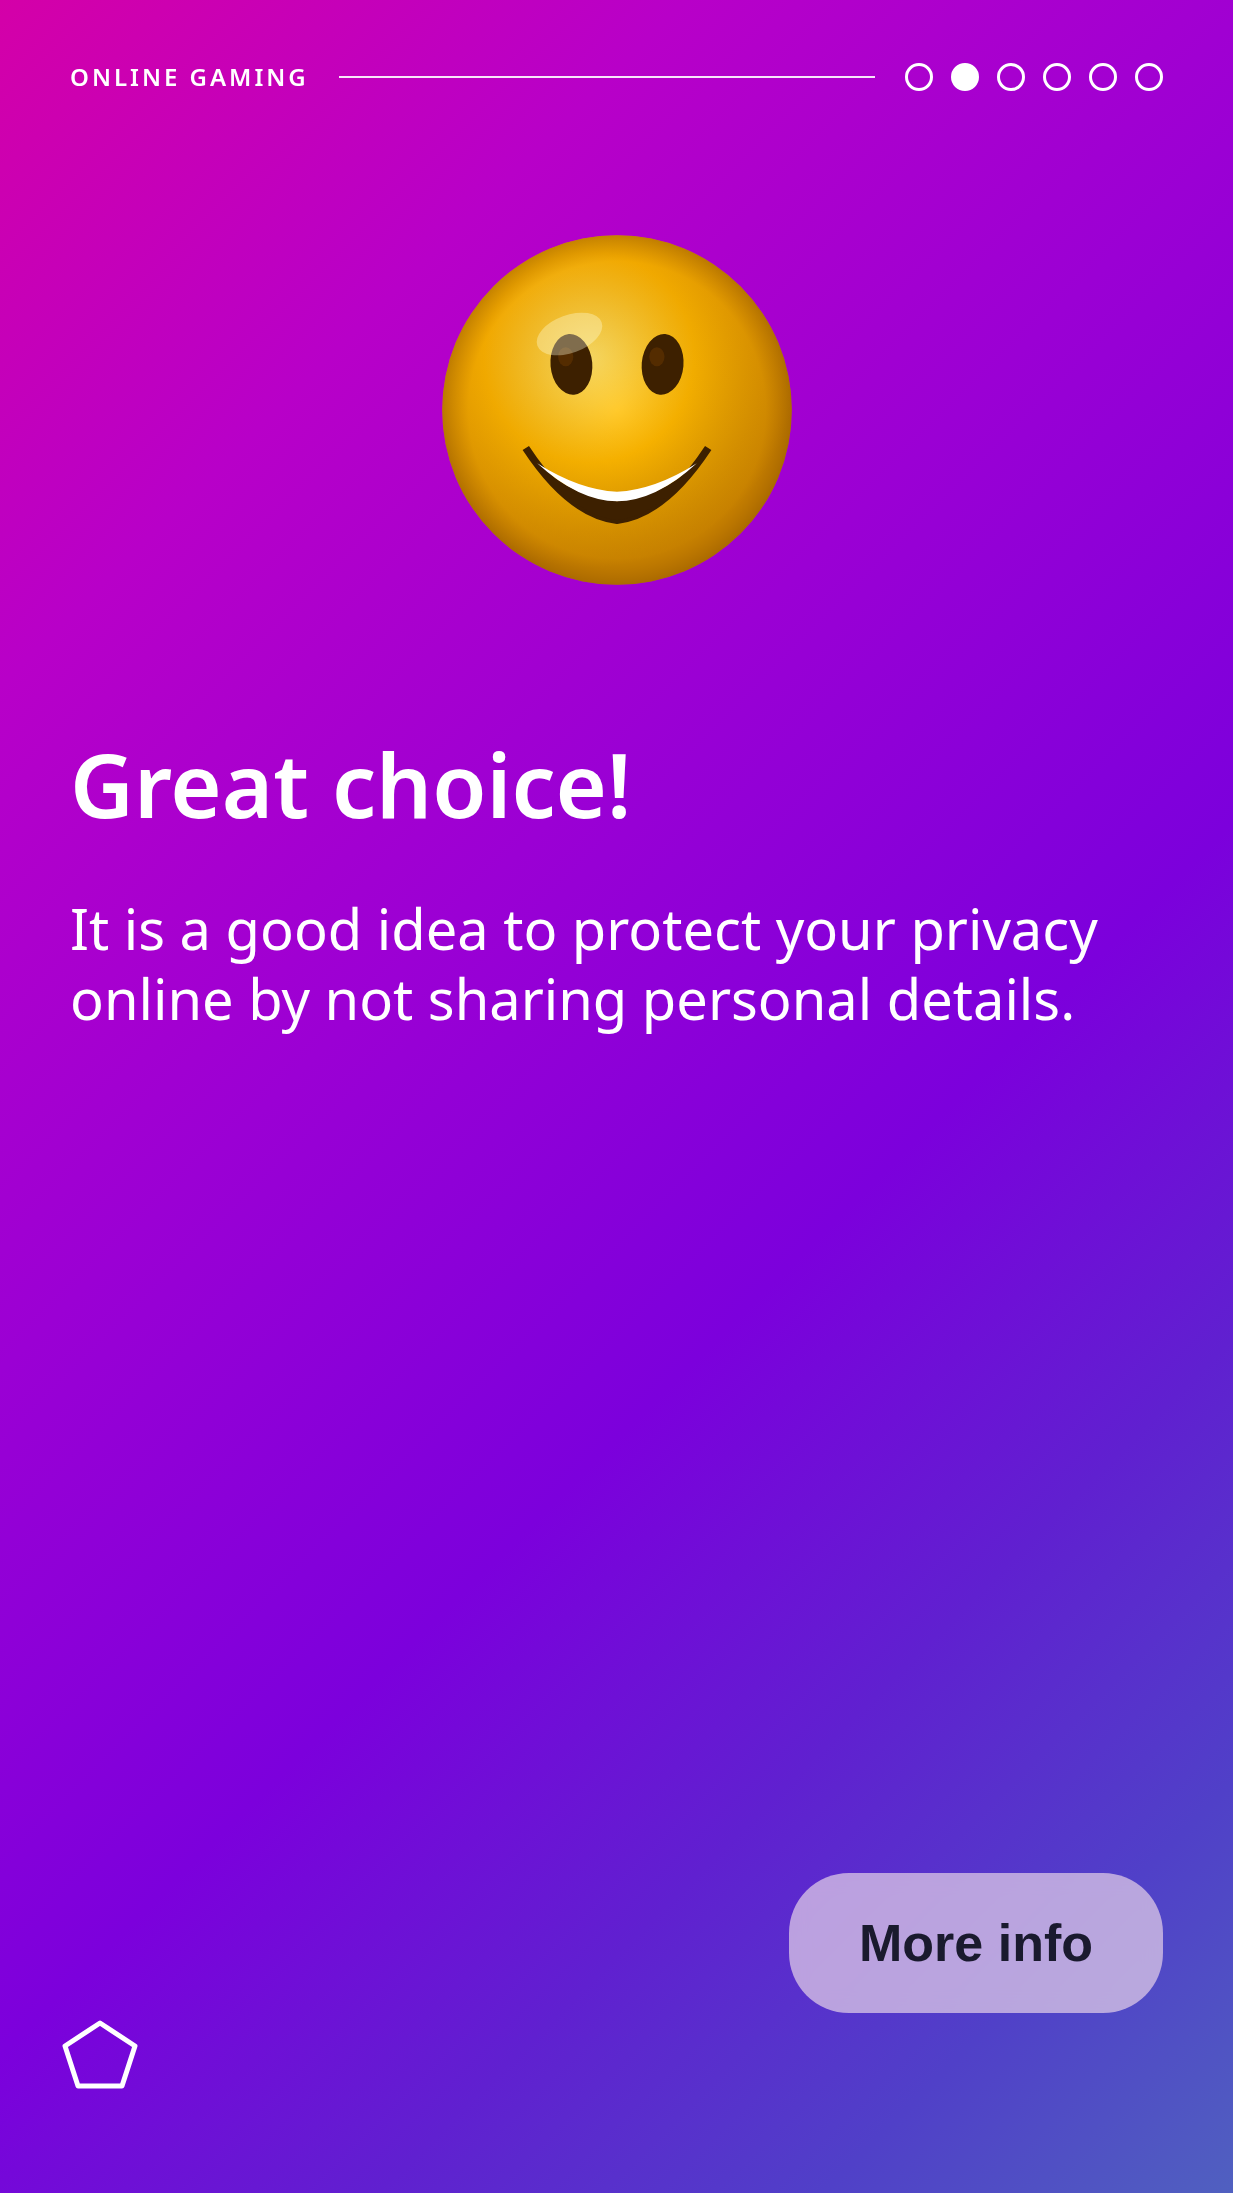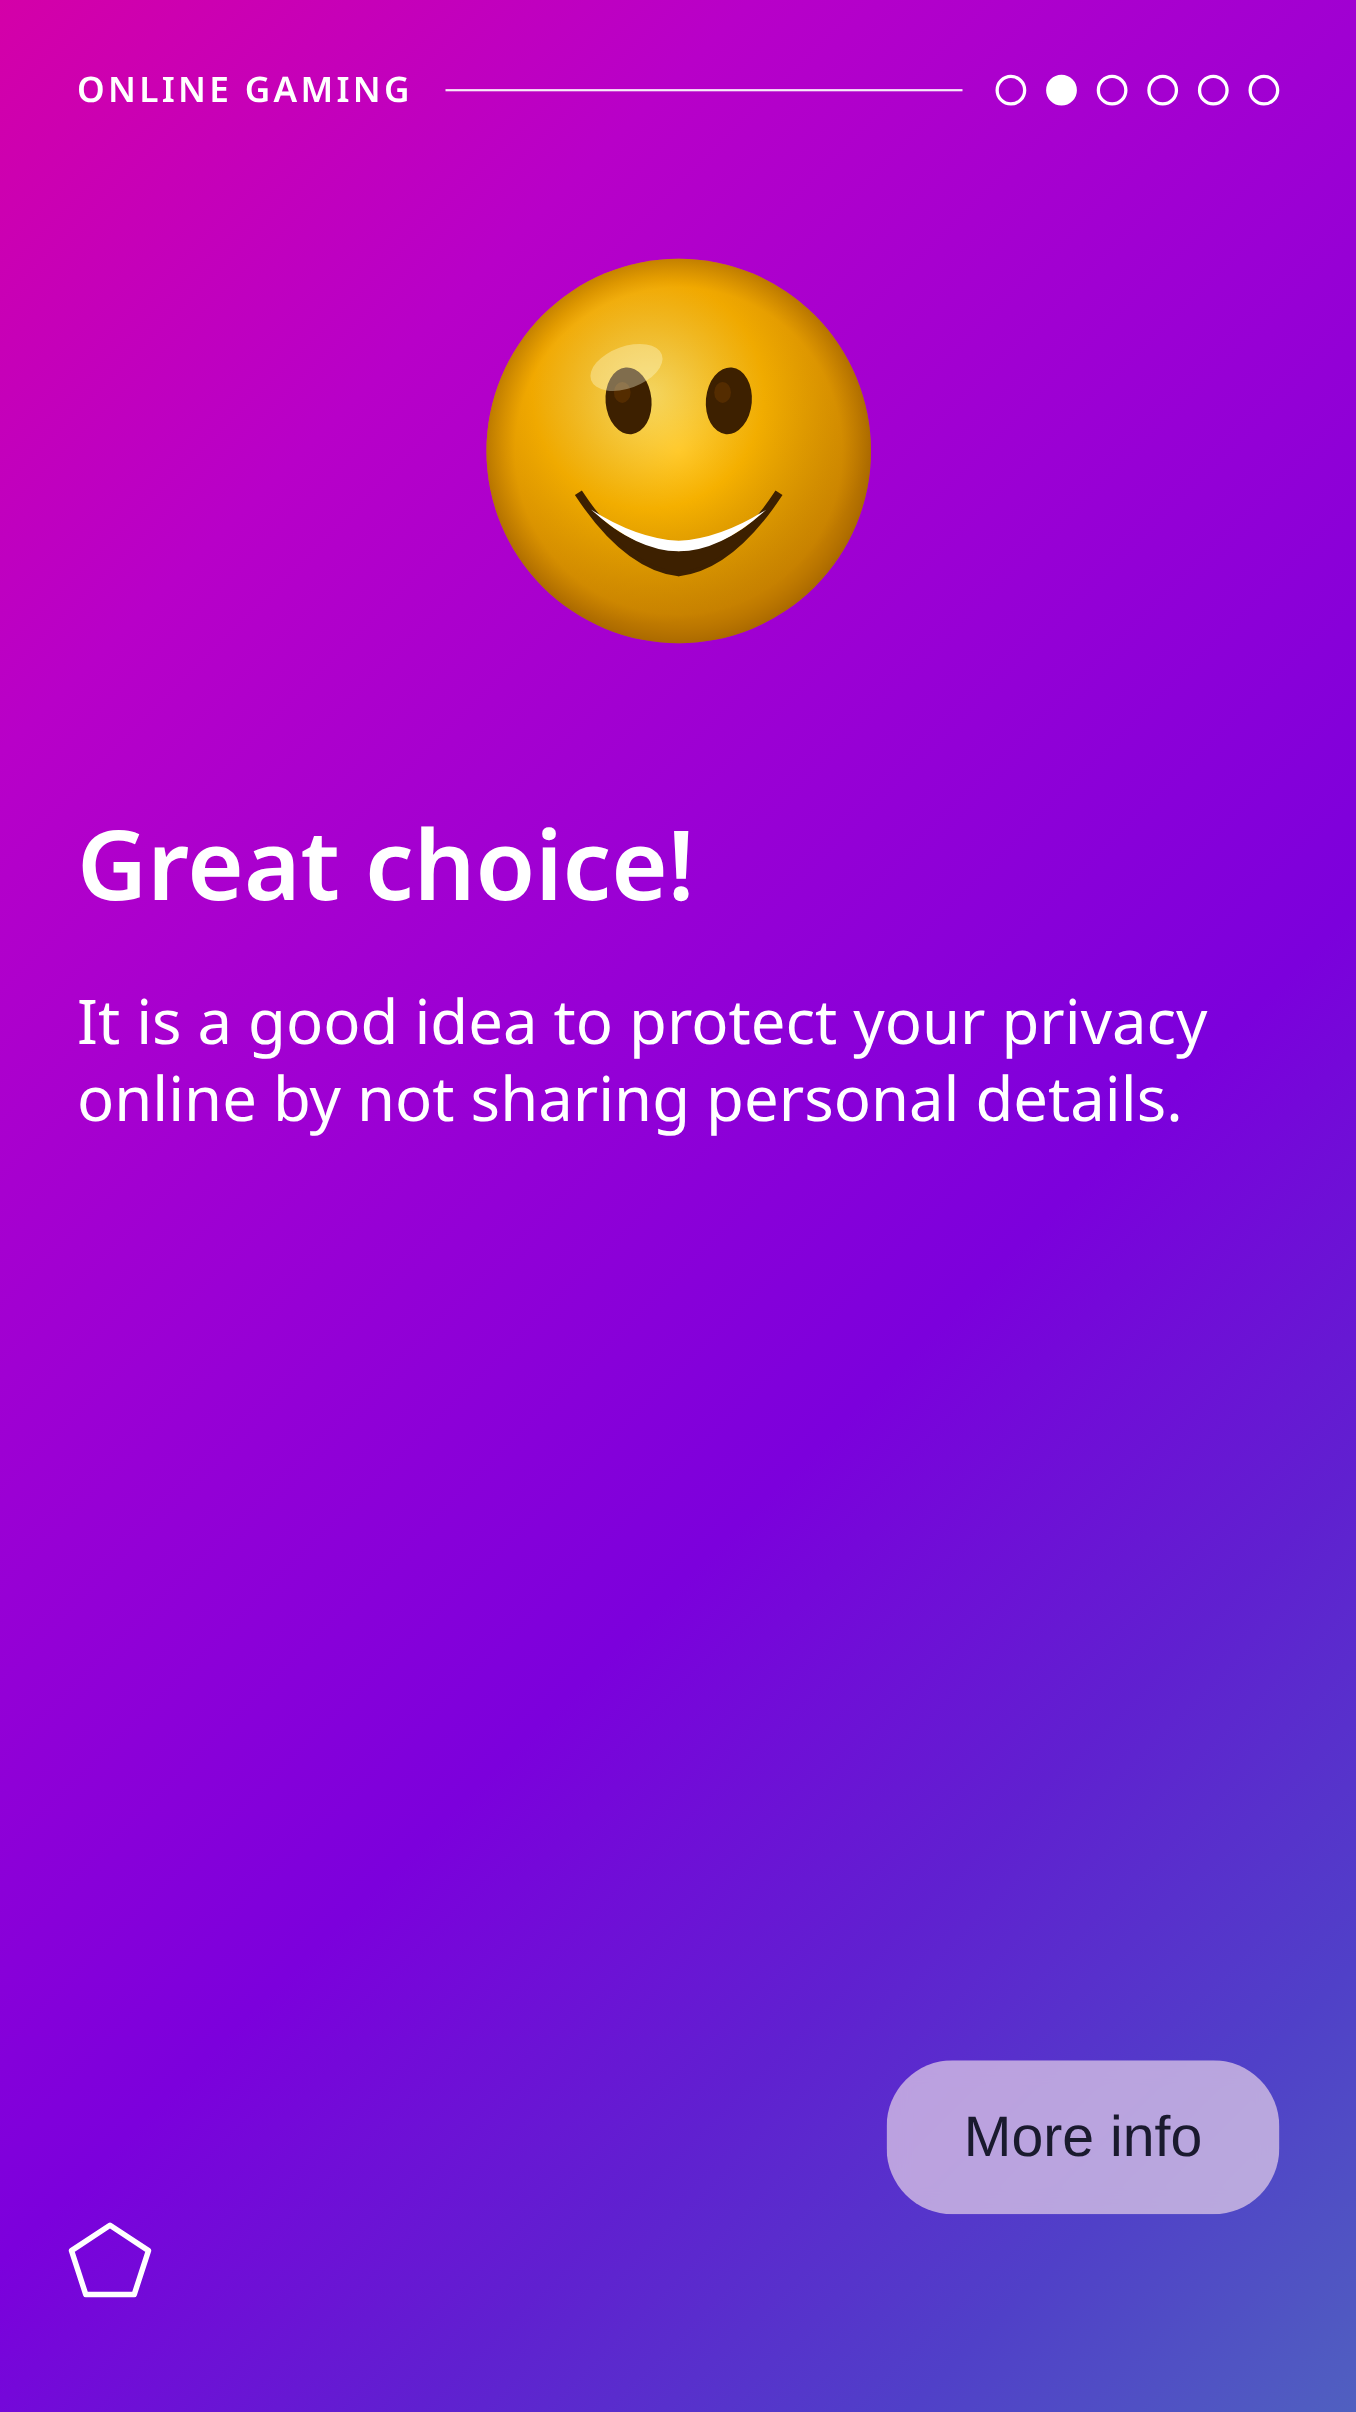--- a/index.html
+++ b/index.html
@@ -29,21 +29,21 @@
       top: 60px;
       left: 70px;
       right: 70px;
       display: flex;
       align-items: center;
       gap: 30px;
     }
 
     .header-title {
       color: white;
-      font-size: 32px;
+      font-size: 24px;
       font-weight: 600;
       letter-spacing: 3px;
       white-space: nowrap;
     }
 
     .header-line {
       flex: 1;
       height: 2px;
       background: white;
       opacity: 0.9;
@@ -110,21 +110,21 @@
     
     .more-info-btn {
       position: absolute;
       bottom: 180px;
       right: 70px;
       background: rgba(220, 200, 230, 0.75);
       border: none;
       border-radius: 60px;
       padding: 40px 70px;
       font-size: 52px;
-      font-weight: 400;
+      font-weight: 700;
       color: #1a1a2e;
       cursor: pointer;
       white-space: nowrap;
       backdrop-filter: blur(10px);
       text-align: right;
     }
 
     
     .pentagon-icon {
       position: absolute;

